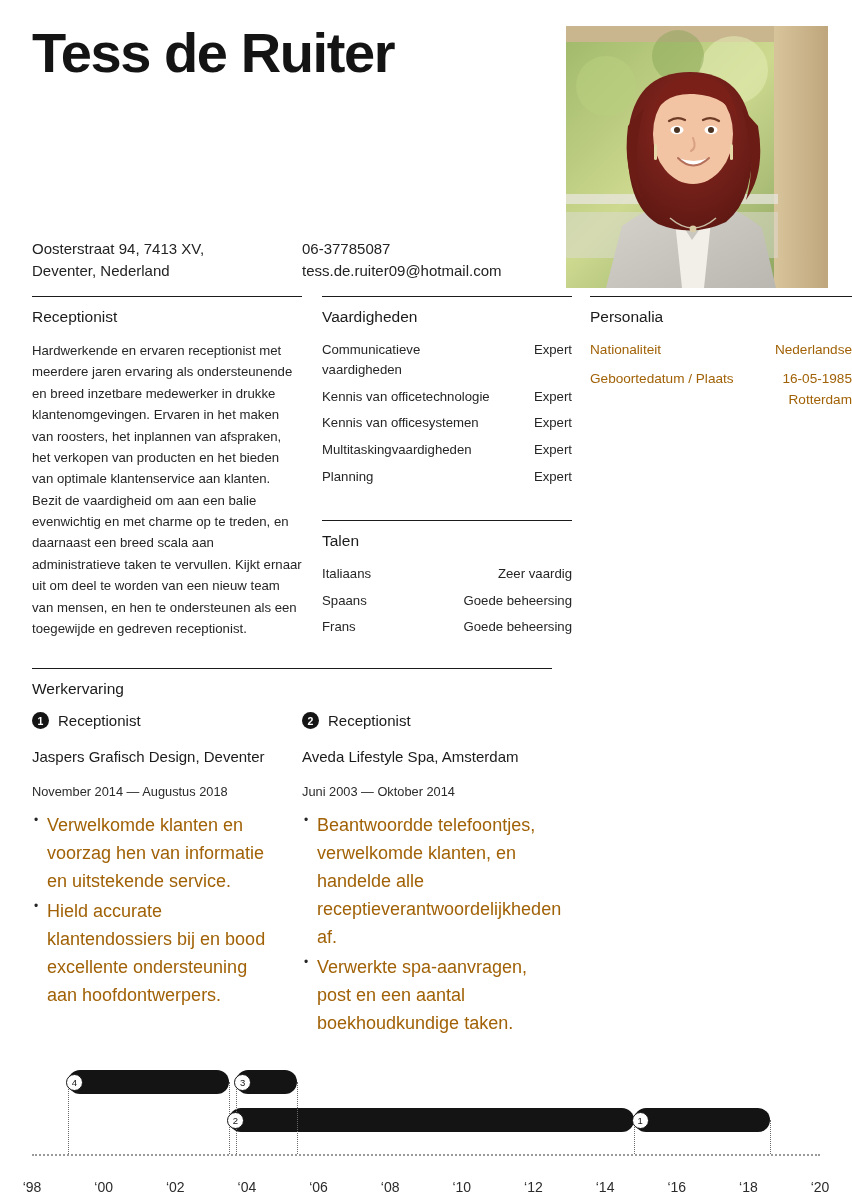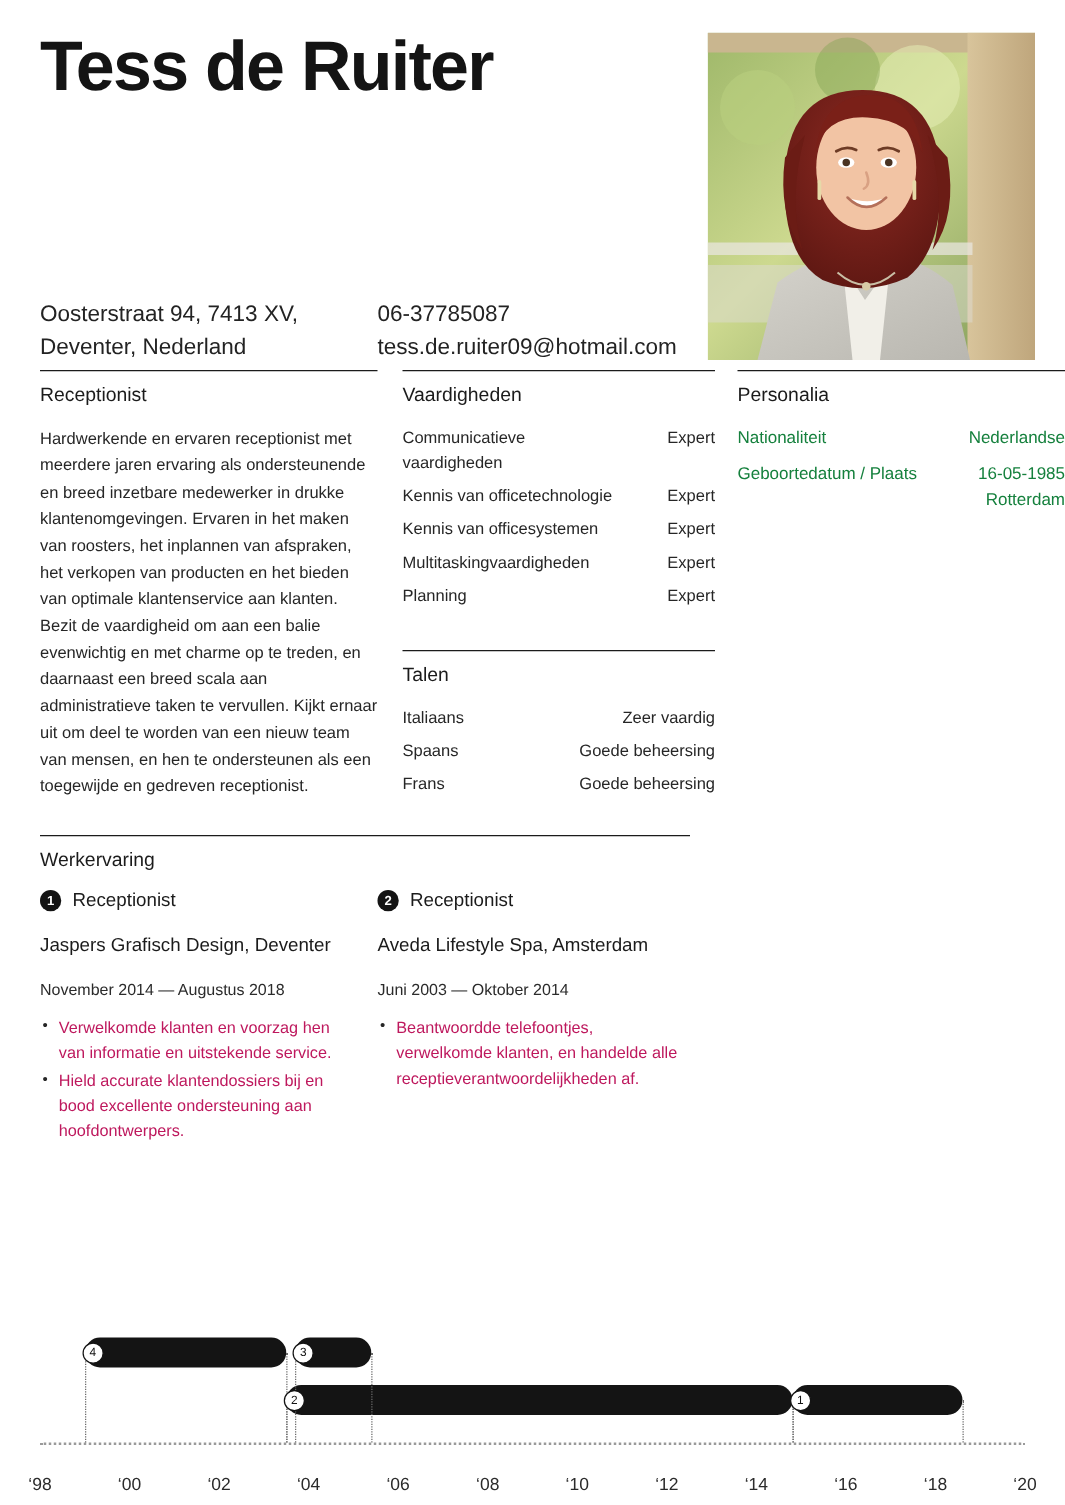--- a/index.html
+++ b/index.html
@@ -21,21 +21,21 @@
   }
   .photo {
     position: absolute; left: 566px; top: 26px;
     width: 262px; height: 262px; overflow: hidden;
   }
   .photo svg { display: block; width: 262px; height: 262px; }
 
   
   .contact { position: absolute; left: 32px; top: 238px; width: 540px;
              display: flex; }
-  .contact .col { width: 270px; font-size: 18px; line-height: 1.45; color: #232323; }
+  .contact .col { width: 270px; font-size: 15px; line-height: 1.45; color: #232323; }
 
   
   .cols { position: absolute; left: 0; top: 296px; width: 852px; display: flex; }
   .col-a { width: 270px; margin-left: 32px; }
   .col-b { width: 250px; margin-left: 20px; }
   .col-c { width: 262px; margin-left: 18px; }
 
   .rule { border-top: 1.4px solid #1b1b1b; margin-bottom: 11px; }
   .sec-title { font-size: 15.5px; color: #1b1b1b; margin-bottom: 14px; font-weight: normal; }
 
@@ -45,40 +45,40 @@
   .kv { display: flex; justify-content: space-between; align-items: flex-start;
         font-size: 13.2px; line-height: 1.5; margin-bottom: 7px; color: #262626; gap: 8px; }
   .kv .k { flex: 1 1 auto; }
   .kv .v { flex: 0 0 auto; text-align: right; white-space: nowrap; }
   .kv.two-line .k { max-width: 150px; }
 
   .spacer-22 { height: 26px; }
 
   
   .pv { display: flex; justify-content: space-between; font-size: 13.6px;
-        line-height: 1.5; margin-bottom: 9px; color: #15803d; gap: 10px; }
+        line-height: 1.5; margin-bottom: 9px; color: #a16207; gap: 10px; }
   .pv .pk { flex: 0 0 auto; }
   .pv .pvv { flex: 0 0 auto; text-align: right; white-space: pre-line; }
 
   
   .exp-wrap { position: absolute; left: 32px; top: 668px; width: 520px; }
   .exp-cols { display: flex; }
   .exp-col { width: 250px; }
   .exp-col + .exp-col { margin-left: 20px; }
 
   .job-head { display: flex; align-items: center; gap: 9px; margin-bottom: 17px; }
   .badge {
     width: 17px; height: 17px; border-radius: 50%;
     background: #141414; color: #fff; font-size: 10.5px; font-weight: bold;
     display: flex; align-items: center; justify-content: center; flex: 0 0 auto;
   }
   .job-title { font-size: 15px; color: #1b1b1b; }
   .job-company { font-size: 15px; line-height: 1.42; color: #1b1b1b; margin-bottom: 17px; }
   .job-dates { font-size: 12.8px; color: #2b2b2b; margin-bottom: 13px; }
-  .bullets { list-style: none; font-size: 13px; line-height: 1.55; color: #be185d; }
+  .bullets { list-style: none; font-size: 18px; line-height: 1.55; color: #a16207; }
   .bullets li { position: relative; padding-left: 15px; margin-bottom: 2px; }
   .bullets li::before {
     content: "\2022"; position: absolute; left: 2px; top: -1px; font-size: 12px; color: #262626;
   }
 
   
   .timeline { position: absolute; left: 32px; top: 1062px; width: 788px; height: 128px; }
   .tl-plot { position: relative; width: 788px; height: 92px; }
   .tl-bar {
     position: absolute; height: 24px; background: #141414; border-radius: 12px;
@@ -272,20 +272,21 @@
 
       <div class="exp-col">
         <div class="job-head">
           <span class="badge">2</span>
           <span class="job-title">Receptionist</span>
         </div>
         <div class="job-company">Aveda Lifestyle Spa, Amsterdam</div>
         <div class="job-dates">Juni 2003 — Oktober 2014</div>
         <ul class="bullets">
           <li>Beantwoordde telefoontjes, verwelkomde klanten, en handelde alle receptieverantwoordelijkheden af.</li>
+          <li>Verwerkte spa-aanvragen, post en een aantal boekhoudkundige taken.</li>
         </ul>
       </div>
     </div>
   </div>
 
   <div class="timeline">
     <div class="tl-plot" id="tl-plot">
       <div class="tl-axis"></div>
     <div class="tl-bar" style="left: 35.8182px; width: 161.182px; top: 8px;"></div>
         <div class="tl-drop" style="left: 35.8182px; top: 20px; height: 72px;"></div>

